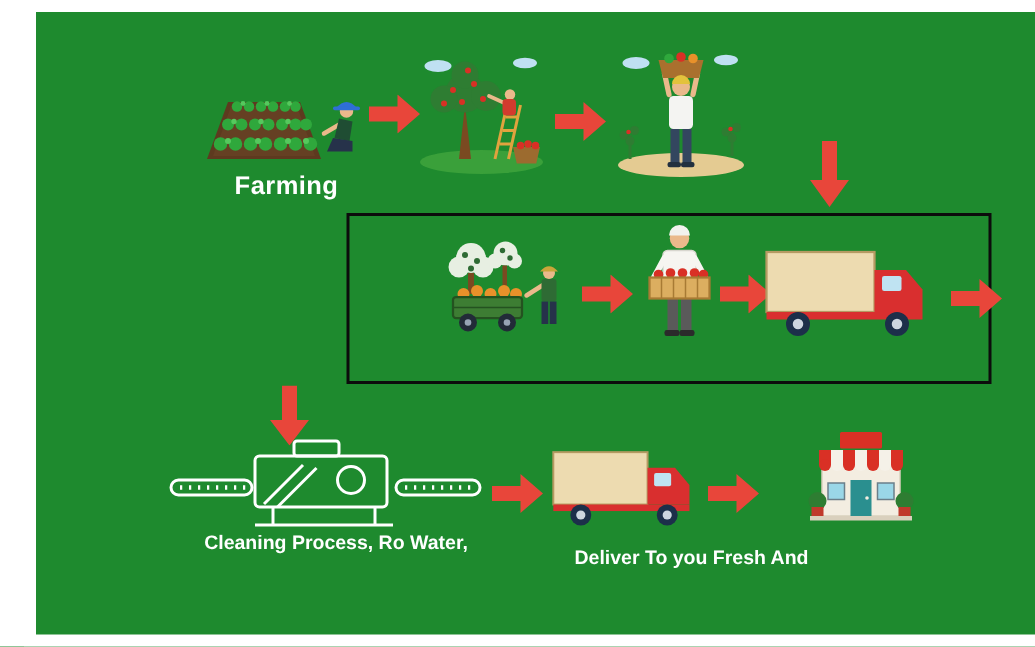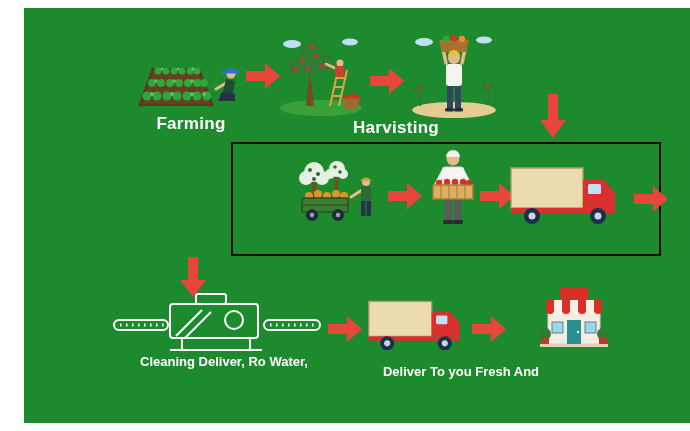--- a/index.html
+++ b/index.html
@@ -168,21 +168,20 @@
     </svg>
   </div>
 
   <div class="abs" style="left:524px; top:94px;">
     <svg width="26" height="44" viewBox="0 0 26 44">
         <polygon points="8,0 18,0 18,26 26,26 13,44 0,26 8,26" fill="#e8463a"></polygon>
       </svg>
   </div>
 
   <div class="abs label label-lg" style="left:110px; top:114px; width:130px;">Farming</div>
-  <div class="abs label label-lg" style="left:305px; top:118px; width:150px;">Harvisting</div>
 
   <div class="abs" style="left:280px; top:152px;">
     <svg width="88" height="74" viewBox="0 0 88 74">
       <g fill="#e7efe2">
         <circle cx="18" cy="20" r="10"></circle>
           <circle cx="10" cy="26" r="7"></circle>
           <circle cx="26" cy="26" r="7"></circle>
         <circle cx="41" cy="17" r="8"></circle>
           <circle cx="34" cy="22" r="5"></circle>
           <circle cx="47" cy="22" r="5"></circle>
@@ -352,19 +351,19 @@
       <circle cx="40" cy="46" r="1.2" fill="#f3ede1"></circle>
       <circle cx="7" cy="48" r="6" fill="#2e7d32"></circle>
       <rect x="3" y="52" width="8" height="7" fill="#c0392b"></rect>
       <circle cx="65" cy="48" r="6" fill="#2e7d32"></circle>
       <rect x="61" y="52" width="8" height="7" fill="#c0392b"></rect>
       <rect x="2" y="58" width="68" height="3" fill="#d9d0bd"></rect>
     </svg>
   </div>
 
   <div class="abs label label-sm" style="left:88px; top:352px; width:240px;">
-    <div>Cleaning Deliver, Ro Water,</div>
+    <div>Cleaning Process, Ro Water,</div>
   </div>
 
   <div class="abs label label-sm" style="left:340px; top:362px; width:210px;">
     <div>Deliver To you Fresh And</div>
   </div>
 </div>
 
 </body></html>

